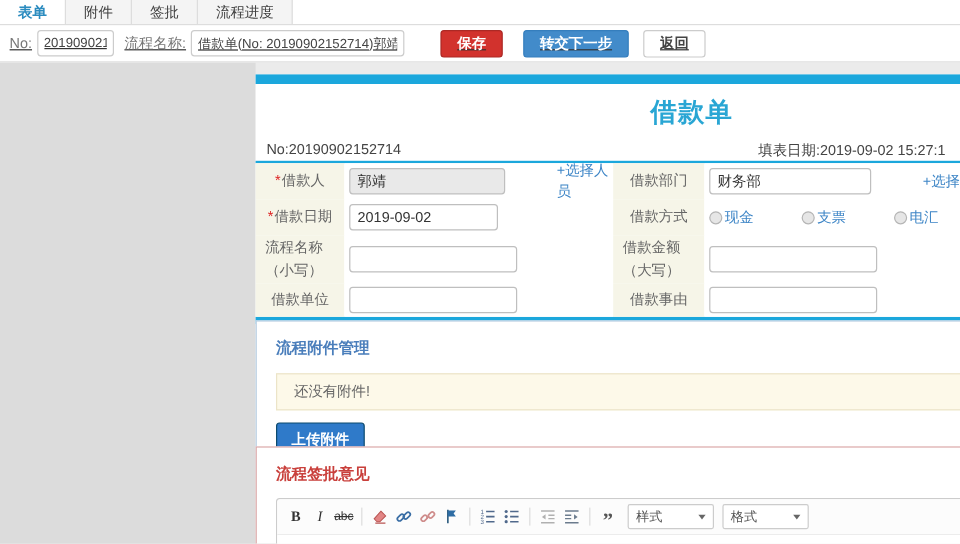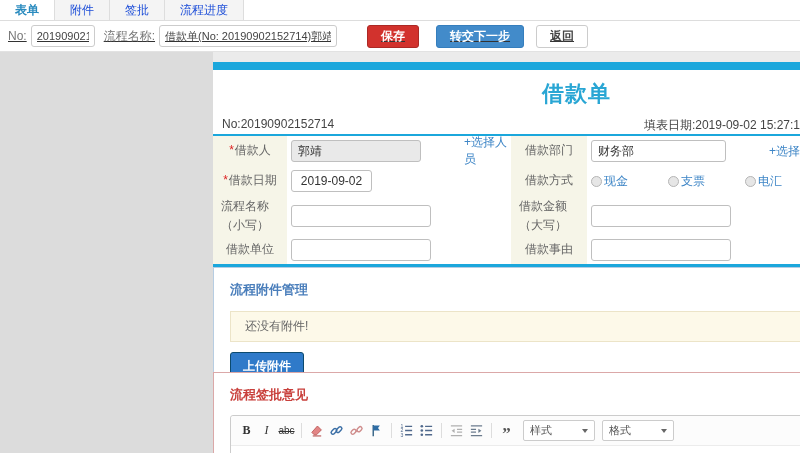--- a/index.html
+++ b/index.html
@@ -11,21 +11,21 @@
     background:#dcdcdc;
   }
 
   
   .tabbar {
     position:absolute; left:0; top:0; width:800px; height:21px;
     background:#fff; border-bottom:1px solid #ddd;
     display:flex; align-items:stretch;
   }
   .tab {
-    padding:3px 15px; font-size:12px; color:#1d4ed8;
+    padding:3px 15px; font-size:12px; color:#404040;
     background:#f4f4f4; border-right:1px solid #ddd; cursor:pointer;
     display:flex; align-items:center;
   }
   .tab.active { background:#fff; color:#2a8bbf; font-weight:bold; }
 
   
   .toolbar {
     position:absolute; left:0; top:21px; width:800px; height:31px;
     background:#fff; border-bottom:1px solid #e2e2e2;
     display:flex; align-items:center; padding-left:8px;text-decoration:underline;
@@ -52,41 +52,41 @@
 
   
   .card1 { position:absolute; left:213px; top:62px; width:727px; background:#fff; }
   .bar-blue-top { height:8px; background:#1ba7dc; }
   .doc-title {
     text-align:center; color:#29a6d4; font-size:22px; font-weight:bold;
     padding:9px 0 6px 0; letter-spacing:1px;
   }
   .meta-row { position:relative; height:19px; font-size:12px; color:#444; }
   .meta-no { position:absolute; left:9px; top:2px; }
-  .meta-date { position:absolute; right:140px; top:2px; white-space:nowrap; }
+  .meta-date { position:absolute; right:152px; top:2px; white-space:nowrap; }
   .divider-blue { height:2px; background:#1ba7dc; }
   .form-grid {
     display:grid;
     grid-template-columns:74px 224px 76px 1fr;
     grid-template-rows:30px 30px 40px 28px;
   }
   .cell { display:flex; align-items:center; }
   .label-cell {
     background:#f6f5e8; justify-content:center; text-align:left;
     color:#666; font-size:12px; padding:0 8px; line-height:1.6;
   }
   .req { color:#d22; margin-right:1px; }
   .input-cell { background:#fff; padding-left:4px;gap:36px; }
   .fi {
     height:22px; border:1px solid #bfbfbf; border-radius:3px;
     font-size:12px; color:#333; padding:0 6px;
     font-family:"Liberation Sans", sans-serif; background:#fff;
   }
   .fi.ro { background:#e9e9e9; }
-  .w130{width:130px;} .w105{width:81px;text-align:center;} .w135{width:135px;} .w140{width:140px;}
+  .w130{width:130px;} .w105{width:124px;} .w135{width:135px;} .w140{width:140px;}
   .pick-link { color:#3d85c6; margin-left:7px; cursor:pointer; text-decoration:none; font-size:12px; }
   .radio-item { display:inline-flex; align-items:center; margin-right:4px; cursor:pointer; }
   .radio-dot {
     width:11px; height:11px; border-radius:50%;
     background:#e6e6e6; border:1px solid #b5b5b5; display:inline-block;
   }
   .radio-txt { color:#3d85c6; font-size:12px; margin-left:2px; }
   .bar-blue-bottom { height:6px; background:#1ba7dc; }
 
   

